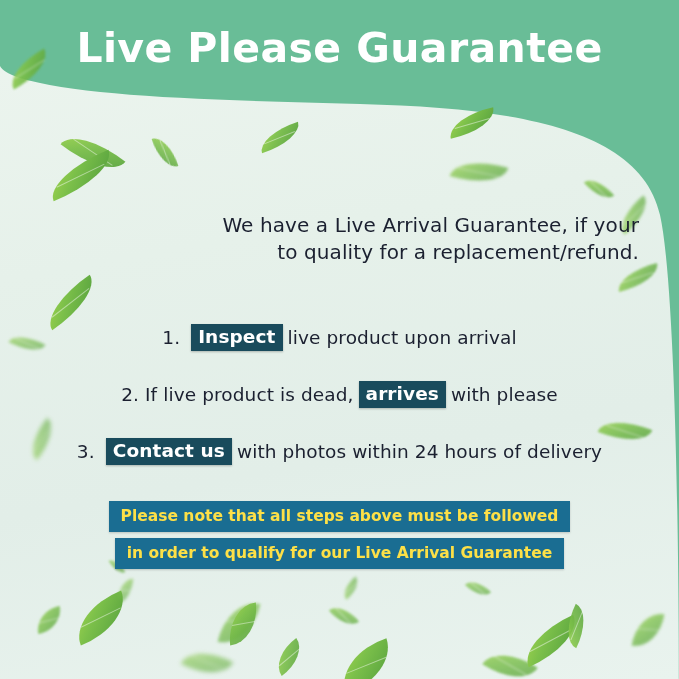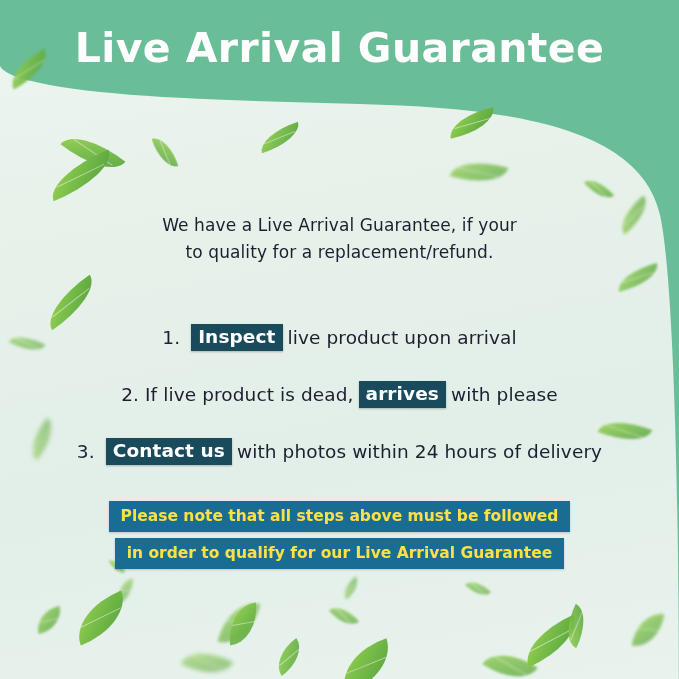--- a/index.html
+++ b/index.html
@@ -73,24 +73,24 @@
     left: 0;
     top: 0;
     width: 679px;
     z-index: 5;
   }
   .intro {
     position: absolute;
     left: 40px;
     top: 212px;
     width: 599px;
-    text-align: center;
+    text-align: right;
     color: #1b2030;
     font-family: "DejaVu Sans", sans-serif;
-    font-size: 17px;
+    font-size: 20px;
     line-height: 27px;
     letter-spacing: 0.1px;
   }
   .steps {
     position: absolute;
     left: 30px;
     top: 318px;
     width: 619px;
   }
   .step {
@@ -182,21 +182,21 @@
     <div class="leaf" style="left:338px;top:646px; width:56px; height:40px; transform:rotate(-18deg);"></div>
     <div class="leaf" style="left:486px;top:652px; width:48px; height:28px; transform:rotate(34deg); filter:blur(1.2px); opacity:.8;"></div>
     <div class="leaf" style="left:520px;top:626px; width:62px; height:30px; transform:rotate(-24deg);"></div>
     <div class="leaf" style="left:556px;top:616px; width:40px; height:20px; transform:rotate(-64deg); opacity:.9;"></div>
     <div class="leaf" style="left:634px;top:612px; width:28px; height:36px; transform:rotate(8deg); filter:blur(1.4px); opacity:.75;"></div>
     <div class="leaf" style="left:466px;top:582px; width:24px; height:13px; transform:rotate(44deg); filter:blur(1px); opacity:.7;"></div>
     <div class="leaf" style="left:340px;top:582px; width:22px; height:12px; transform:rotate(-40deg); filter:blur(1.4px); opacity:.65;"></div>
     <div class="leaf" style="left:118px;top:578px; width:14px; height:26px; transform:rotate(6deg); filter:blur(1.6px); opacity:.6;"></div>
   </div>
 
-  <div class="banner-title">Live Arrival Guarantee</div>
+  <div class="banner-title">Live Please Guarantee</div>
 
   <div class="content">
 
     <div class="intro">
       <div>We have a Live Arrival Guarantee, if your</div>
       <div>to quality for a replacement/refund.</div>
     </div>
 
     <div class="steps">
 

